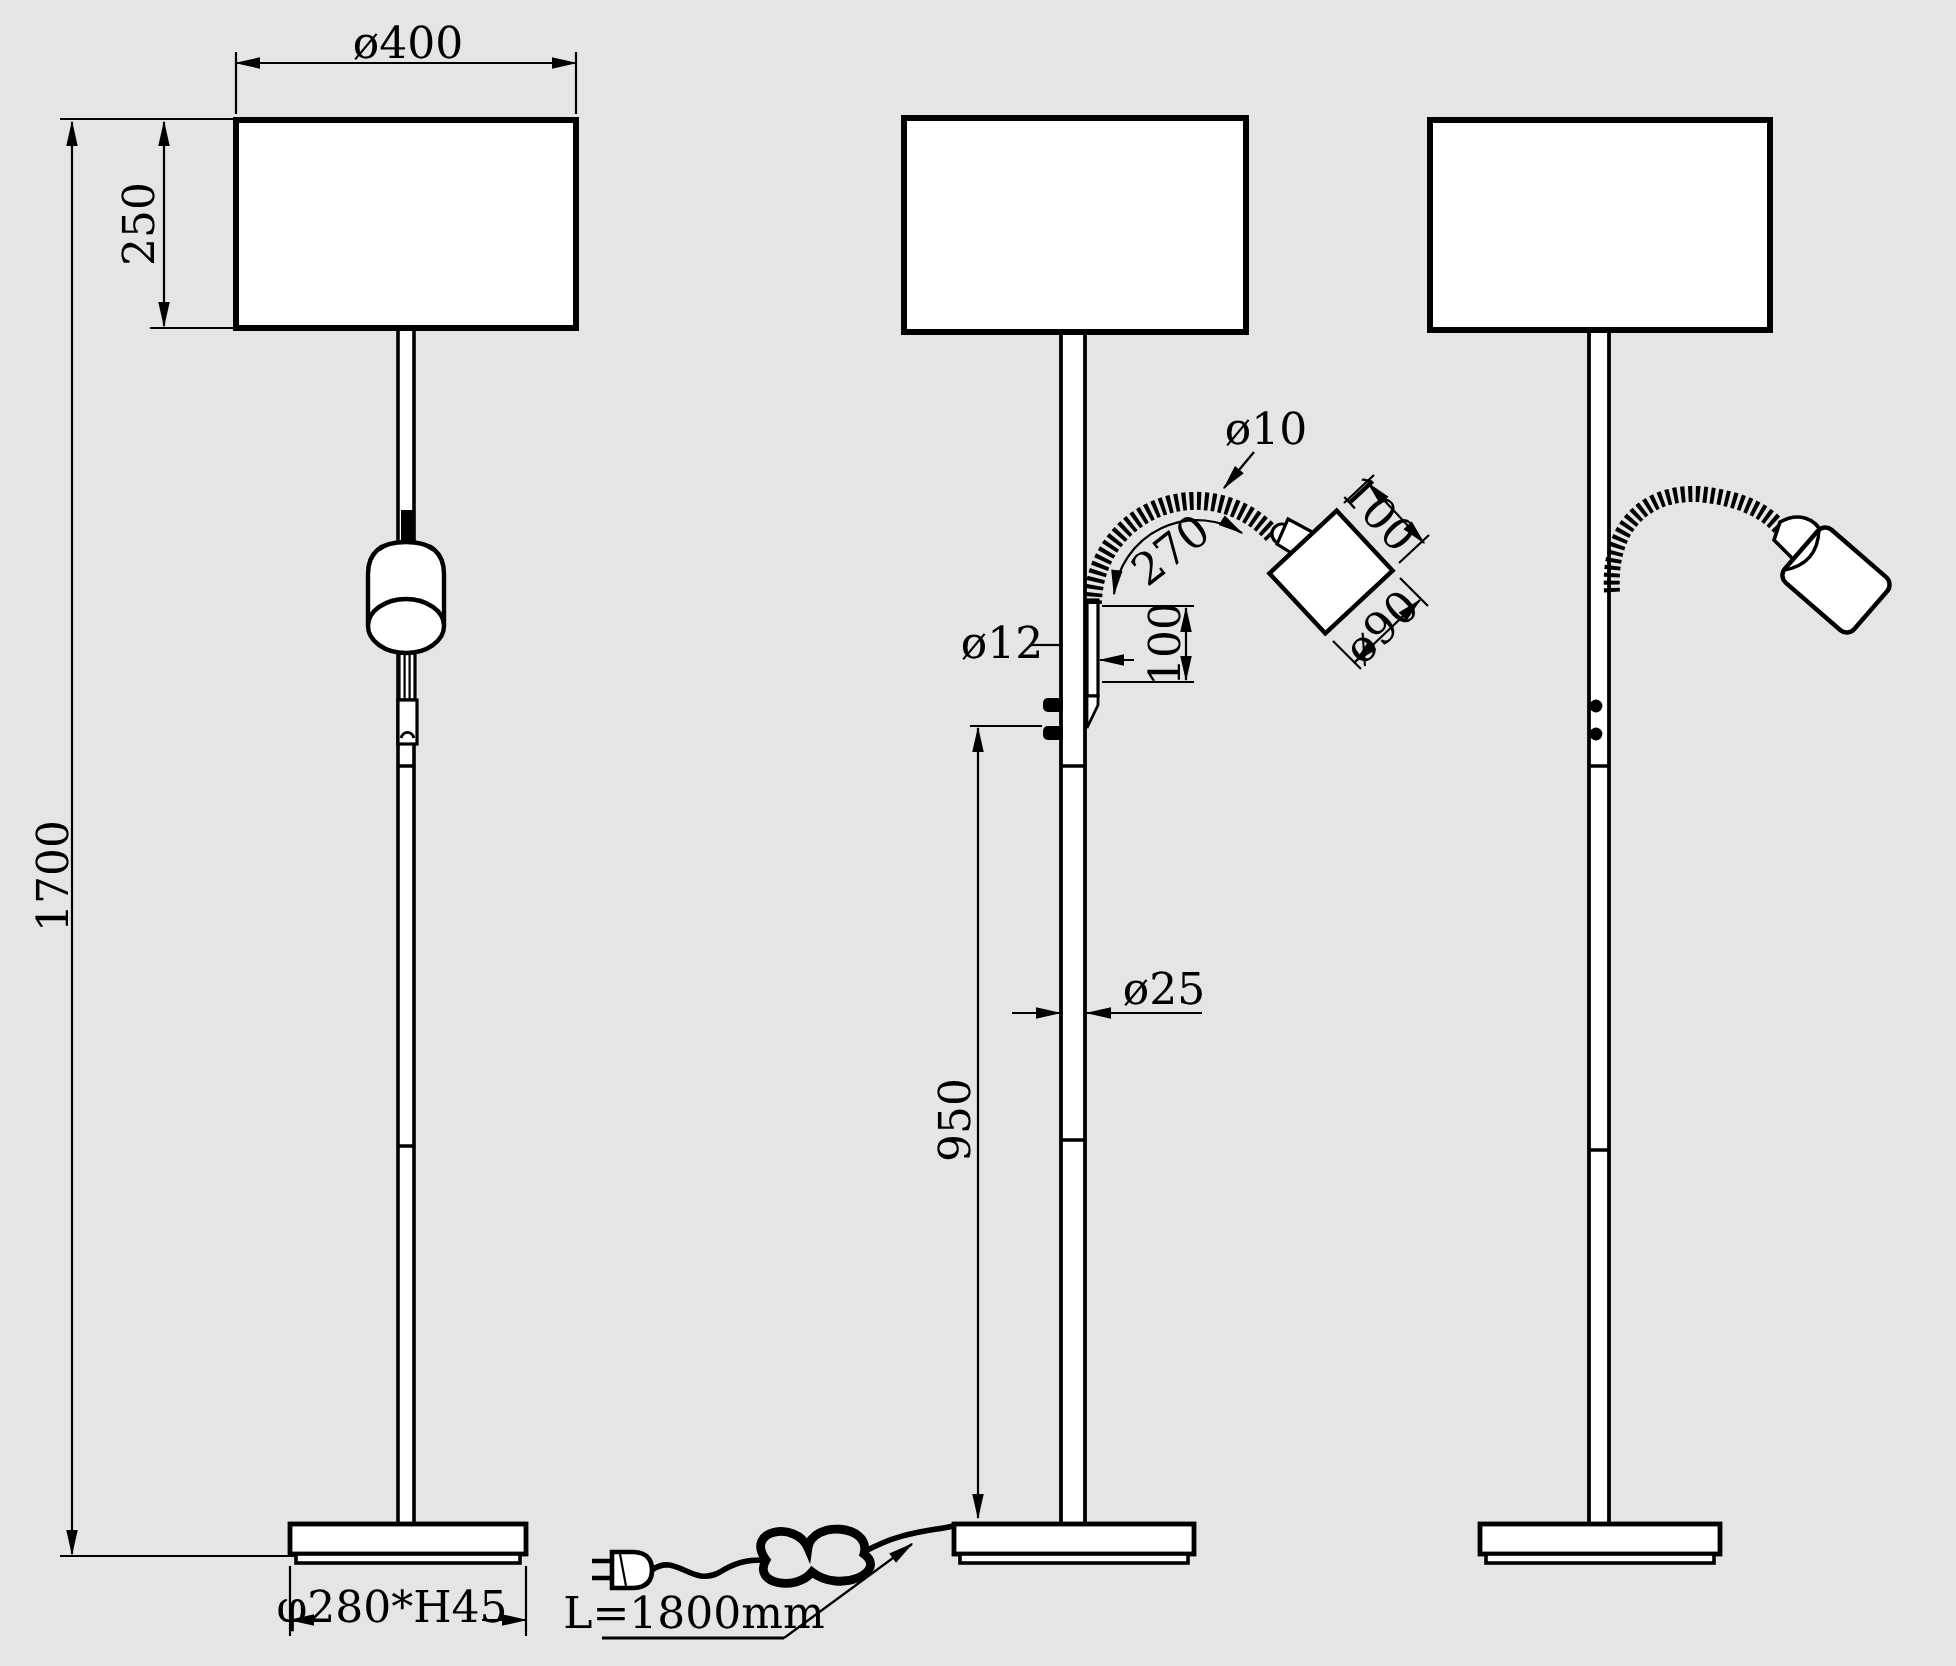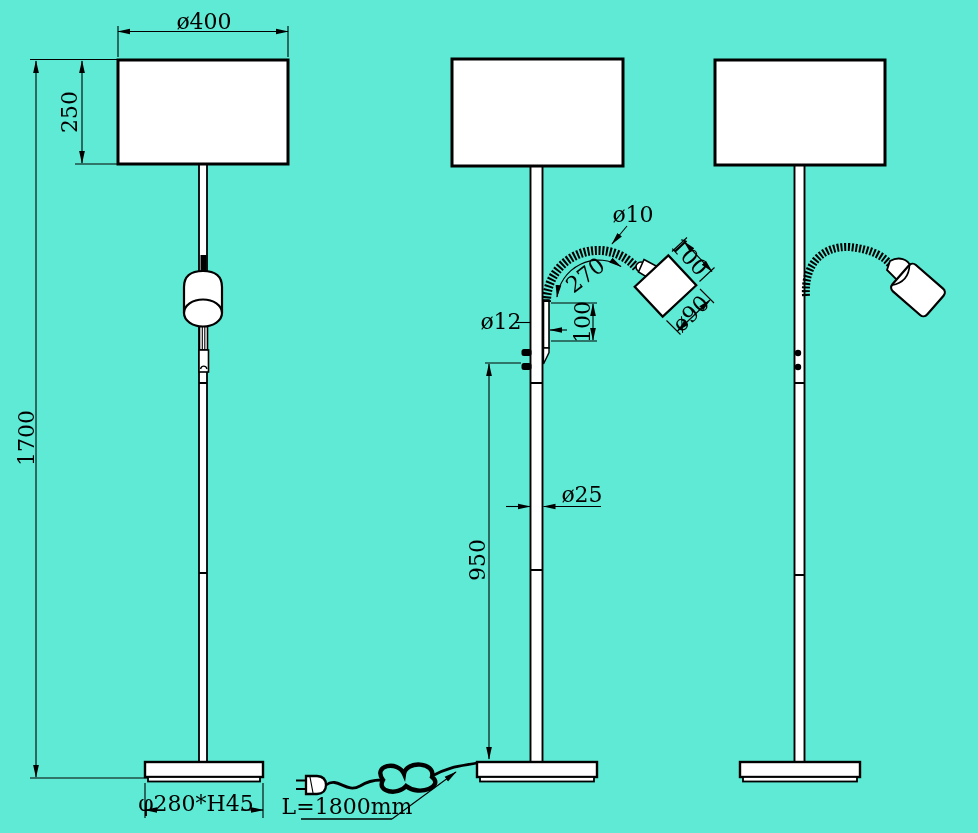--- a/index.html
+++ b/index.html
@@ -1,16 +1,16 @@
 <!DOCTYPE html>
 <html><head>
 <meta charset="utf-8">
 <style>
   html,body{margin:0;padding:0;background:#ffffff;}
-  .stage{position:relative;width:978px;height:833px;background:#5eead4;overflow:hidden;}
+  .stage{position:relative;width:978px;height:833px;background:#e5e5e5;overflow:hidden;}
   svg{display:block;}
   svg text{font-family:"DejaVu Serif","Liberation Serif",serif;font-size:22px;fill:#000;}
   .outline{fill:#fff;stroke:#000;stroke-width:2.2;}
   .thick{stroke-width:3;}
   .med{fill:none;stroke:#000;stroke-width:1.8;}
   .dim{fill:none;stroke:#000;stroke-width:1.1;}
   .flex{fill:none;stroke:#000;stroke-width:9;stroke-dasharray:2 1.7;}
   .cord{fill:none;stroke:#000;stroke-width:2.8;}
   .solid{fill:#000;stroke:none;}
 </style>

